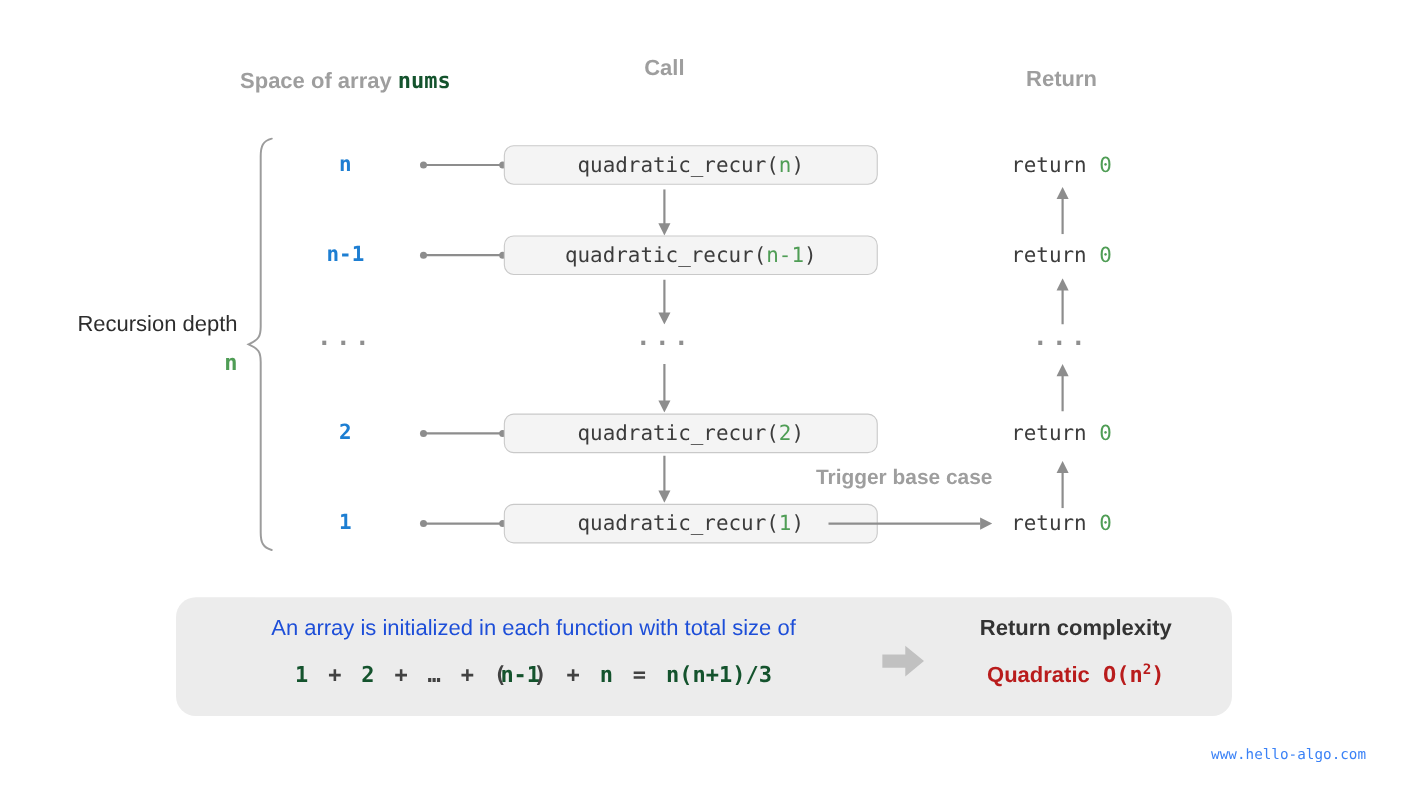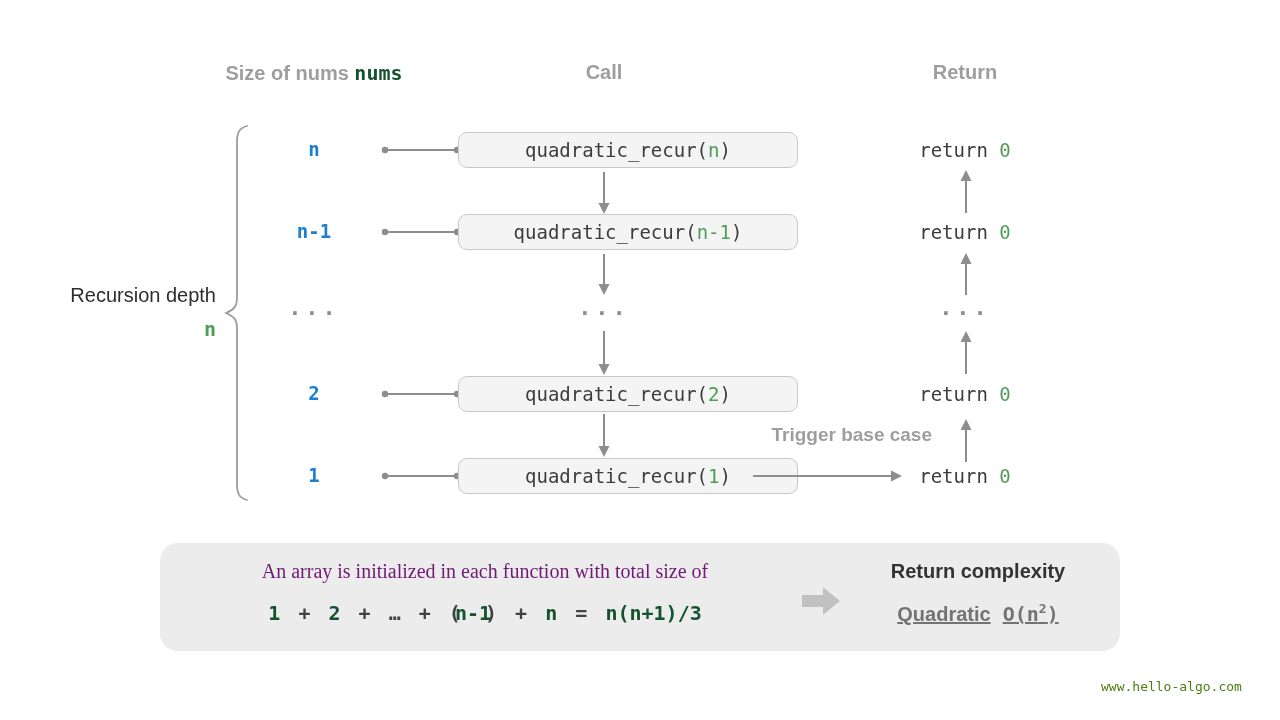--- a/index.html
+++ b/index.html
@@ -3,54 +3,54 @@
 <meta charset="utf-8">
 <style>
   html,body{margin:0;padding:0;background:#ffffff;}
   .canvas{position:relative;width:1280px;height:720px;background:#ffffff;overflow:hidden;
           font-family:"Liberation Sans",sans-serif;}
   .abs{position:absolute;}
   .hdr{font-size:20px;font-weight:700;color:#9e9e9e;text-align:center;}
   .code{font-family:"DejaVu Sans Mono",monospace;color:#3c3c3c;}
   .blue{color:#14532d;}
   .green{color:#4f9d55;}
-  .orange{color:#737373;text-decoration:underline;}
+  .orange{color:#b91c1c;}
   .op{color:#424242;}
   .size-label{font-family:"DejaVu Sans Mono",monospace;font-weight:700;font-size:19px;
               color:#1d7ed2;text-align:center;width:160px;}
   .call-box{width:340px;height:36px;background:#f4f4f4;border:1.5px solid #c9c9c9;
             border-radius:9px;display:flex;align-items:center;justify-content:center;
             font-size:19px;box-sizing:border-box;}
   .ret-text{width:160px;text-align:center;font-size:19px;}
   .dots{font-family:"DejaVu Sans Mono",monospace;font-weight:700;font-size:22px;
         color:#8f8f8f;letter-spacing:4px;text-align:center;transform:translateY(-5px);}
   .left-label{width:200px;text-align:center;color:#2d2d2d;font-size:20px;}
   .left-label .n{font-family:"DejaVu Sans Mono",monospace;font-weight:700;color:#4f9d55;
                  font-size:20px;margin-top:10px;}
-  .trigger{font-size:19px;font-weight:700;color:#9e9e9e;width:220px;text-align:right;}
+  .trigger{font-size:19px;font-weight:700;color:#9e9e9e;width:220px;text-align:center;}
   .panel{left:160px;top:543px;width:960px;height:108px;background:#ececec;border-radius:18px;}
-  .panel-desc{left:185px;top:560px;width:600px;text-align:center;font-size:20px;color:#701a75;font-family:Liberation Serif, serif;}
+  .panel-desc{left:185px;top:560px;width:600px;text-align:center;font-size:20px;color:#1d4ed8;}
   .panel-formula{left:185px;top:601px;width:600px;text-align:center;font-size:20px;
                  font-family:"DejaVu Sans Mono",monospace;font-weight:700;word-spacing:6px;}
   .panel-space{left:858px;top:560px;width:240px;text-align:center;font-size:20px;
                font-weight:700;color:#333333;}
   .panel-quad{left:858px;top:601px;width:240px;text-align:center;font-size:20px;font-weight:700;}
   .panel-quad .code-o{font-family:"DejaVu Sans Mono",monospace;font-weight:700;margin-left:12px;}
-  .footer{font-family:"DejaVu Sans Mono",monospace;font-size:13px;color:#4d7c0f;}
+  .footer{font-family:"DejaVu Sans Mono",monospace;font-size:13px;color:#3b82f6;}
   sup{font-size:13px;}
 </style>
 </head>
 <body>
 
 <div class="canvas">
 
   <div class="abs hdr" style="left:164px;top:61px;width:300px;">
-    <span>Size of nums </span><span class="code blue" style="font-weight:700;">nums</span>
+    <span>Space of array </span><span class="code blue" style="font-weight:700;">nums</span>
   </div>
-  <div class="abs hdr" style="left:504px;top:61px;width:200px;">Call</div>
+  <div class="abs hdr" style="left:504px;top:51px;width:200px;">Call</div>
   <div class="abs hdr" style="left:865px;top:61px;width:200px;">Return</div>
 
   <div class="abs left-label" style="left:16px;top:284px;text-align:right;">
     <div>Recursion depth</div>
     <div class="n">n</div>
   </div>
 
   <svg class="abs" style="left:224px;top:125px;" width="26" height="376">
     <path d="M23,1 C15,3 13,8 13,17 L13,172 C13,181 11,184 2,188 C11,192 13,195 13,204 L13,359 C13,368 15,373 23,375" fill="none" stroke="#9c9c9c" stroke-width="1.8" stroke-linecap="round"></path>
   </svg>

